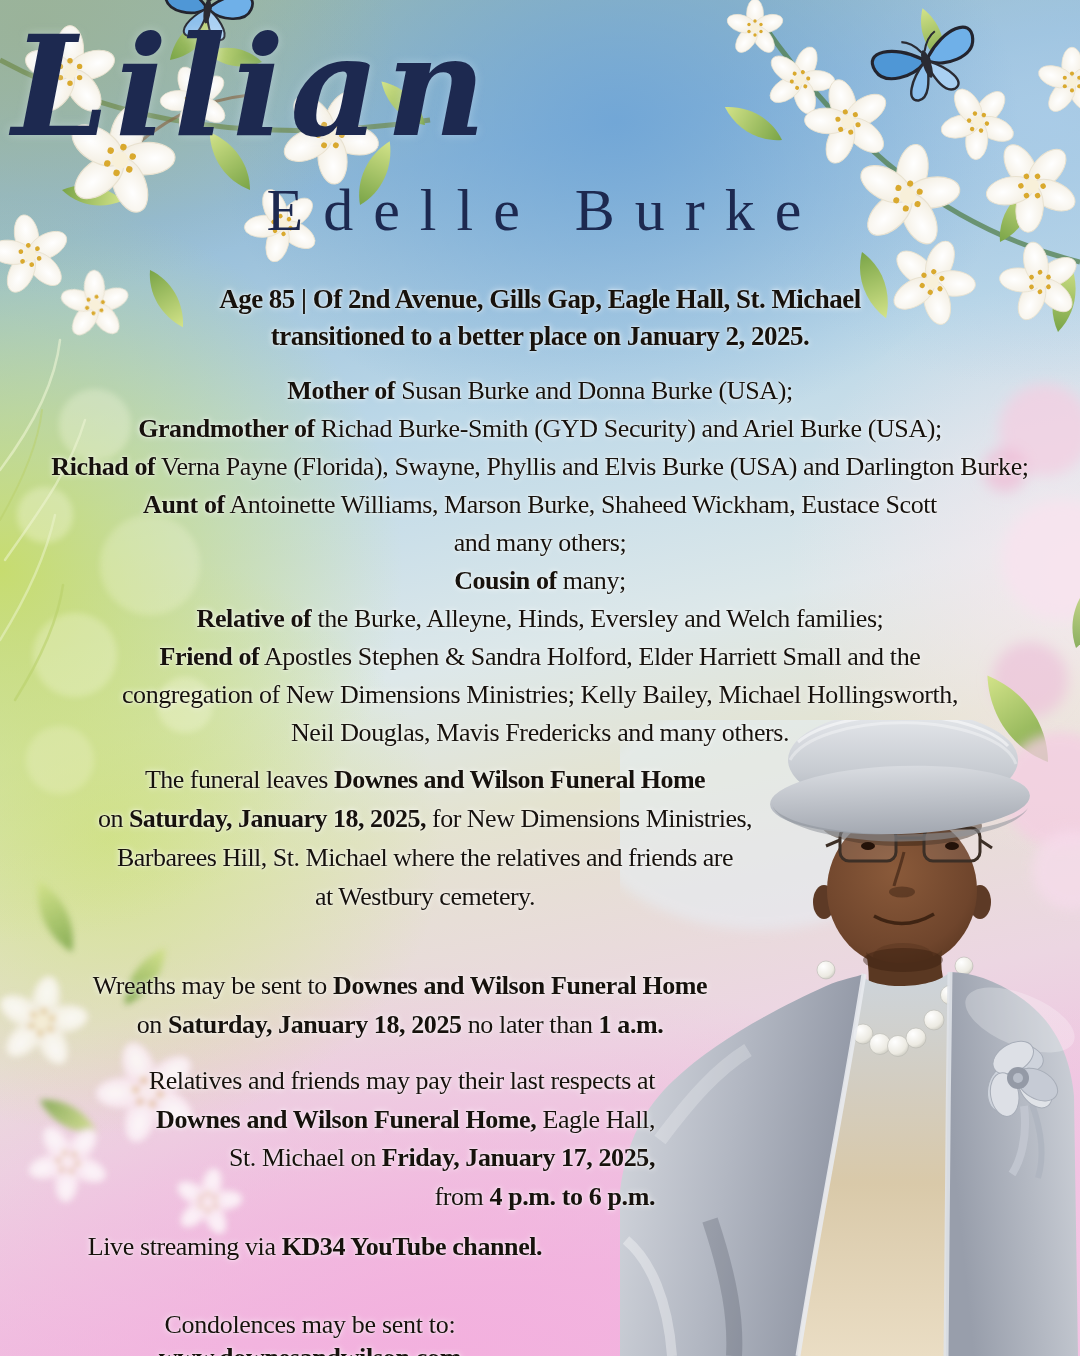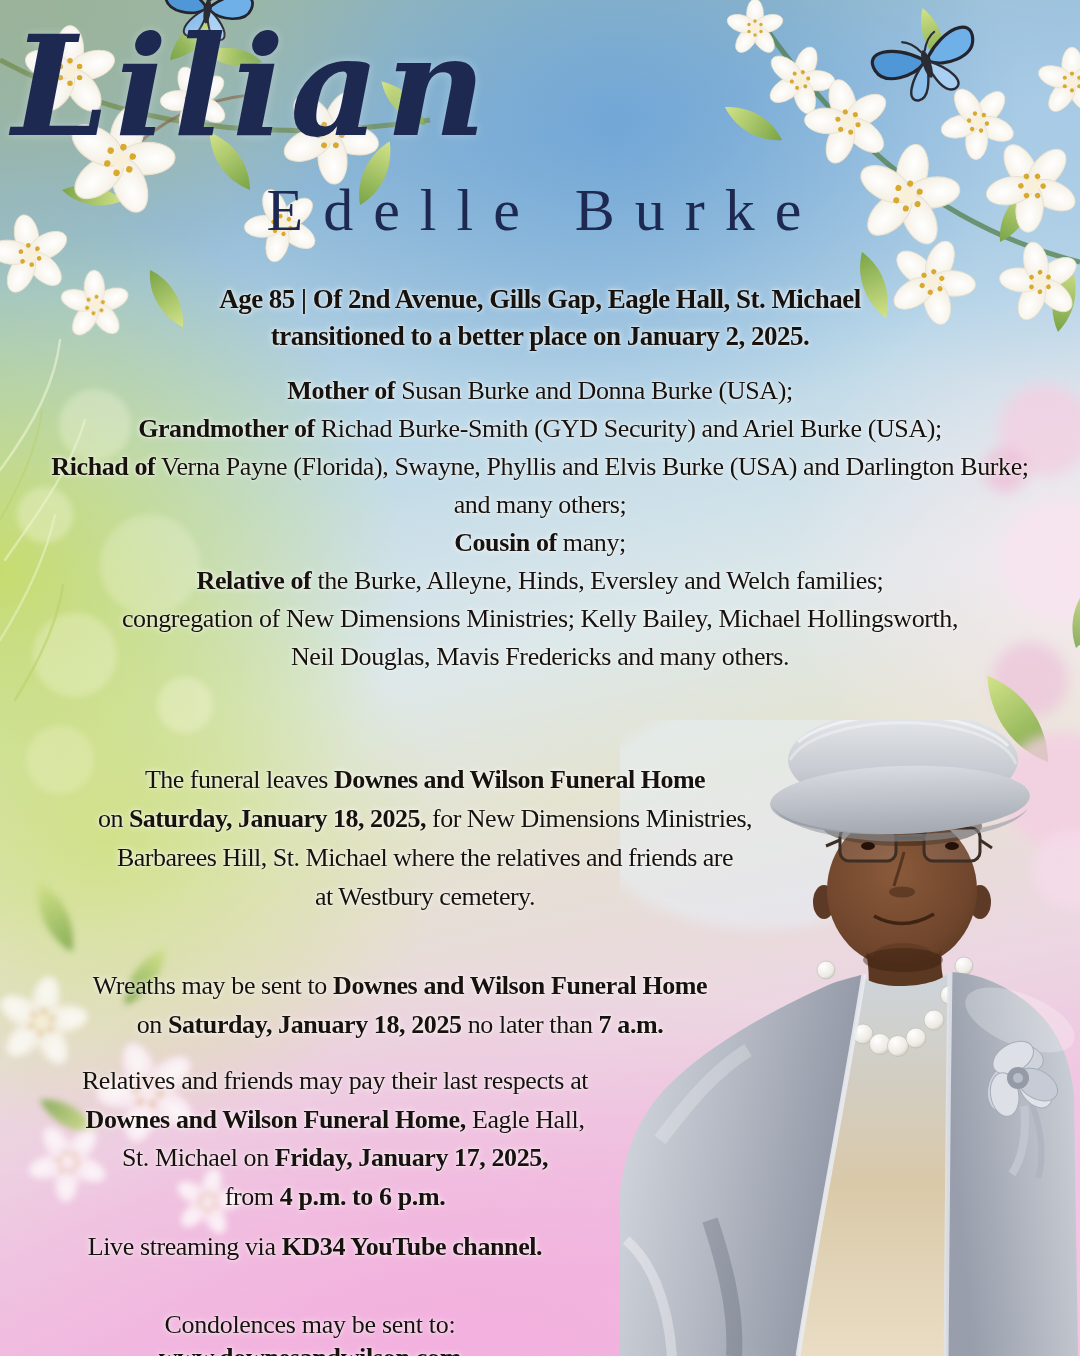--- a/index.html
+++ b/index.html
@@ -39,21 +39,21 @@
     text-shadow:0 0 6px rgba(255,255,255,.85),0 0 2px rgba(255,255,255,.8);
   }
   .para{
     position:absolute; text-align:center; font-size:26px; color:var(--body_ink,#17120d);
     text-shadow:0 0 6px rgba(255,255,255,.85),0 0 2px rgba(255,255,255,.8);
   }
   .para b{font-weight:bold;}
   .relations  {top:372px;  left:20px; width:1040px; line-height:38px;   letter-spacing:-0.4px;}
   .funeral    {top:760px;  left:55px; width:740px;  line-height:39px;   letter-spacing:-0.5px;}
   .wreaths    {top:966px;  left:40px; width:720px;  line-height:39px;   letter-spacing:-0.4px;}
-  .respects   {top:1062px; left:15px; width:640px;  line-height:38.5px; letter-spacing:-0.4px;}
+  .respects   {top:1062px; left:15px; width:640px;  line-height:38.5px; letter-spacing:-0.4px;text-align:right;}
   .streaming  {top:1228px; left:0;    width:630px;  line-height:38px;   letter-spacing:-0.4px;}
   .condolences{top:1284px; left:0;    width:620px;  line-height:33px;   letter-spacing:-0.3px;margin-top:24px;}
 </style>
 </head>
 <body>
 
 <div class="canvas">
 
   <svg class="decor" width="1080" height="1356" viewBox="0 0 1080 1356" aria-hidden="true">
     <defs>
@@ -331,35 +331,37 @@
 
   <div class="intro">
     <div>Age 85 | Of 2nd Avenue, Gills Gap, Eagle Hall, St. Michael</div>
     <div>transitioned to a better place on January 2, 2025.</div>
   </div>
 
   <div class="para relations">
       <div><b>Mother of</b><span> Susan Burke and Donna Burke (USA);</span></div>
       <div><b>Grandmother of</b><span> Richad Burke-Smith (GYD Security) and Ariel Burke (USA);</span></div>
       <div><b>Richad of</b><span> Verna Payne (Florida), Swayne, Phyllis and Elvis Burke (USA) and Darlington Burke;</span></div>
+      <div><b>Aunt of</b><span> Antoinette Williams, Marson Burke, Shaheed Wickham, Eustace Scott</span></div>
       <div><span>and many others;</span></div>
       <div><b>Cousin of</b><span> many;</span></div>
       <div><b>Relative of</b><span> the Burke, Alleyne, Hinds, Eversley and Welch families;</span></div>
+      <div><b>Friend of</b><span> Apostles Stephen &amp; Sandra Holford, Elder Harriett Small and the</span></div>
       <div><span>congregation of New Dimensions Ministries; Kelly Bailey, Michael Hollingsworth,</span></div>
       <div><span>Neil Douglas, Mavis Fredericks and many others.</span></div>
     </div>
   <div class="para funeral">
       <div><span>The funeral leaves </span><b>Downes and Wilson Funeral Home</b></div>
       <div><span>on </span><b>Saturday, January 18, 2025,</b><span> for New Dimensions Ministries,</span></div>
       <div><span>Barbarees Hill, St. Michael where the relatives and friends are</span></div>
       <div><span>at Westbury cemetery.</span></div>
     </div>
   <div class="para wreaths">
       <div><span>Wreaths may be sent to </span><b>Downes and Wilson Funeral Home</b></div>
-      <div><span>on </span><b>Saturday, January 18, 2025</b><span> no later than </span><b>7 a.m.</b></div>
+      <div><span>on </span><b>Saturday, January 18, 2025</b><span> no later than </span><b>1 a.m.</b></div>
     </div>
   <div class="para respects">
       <div><span>Relatives and friends may pay their last respects at</span></div>
       <div><b>Downes and Wilson Funeral Home,</b><span> Eagle Hall,</span></div>
       <div><span>St. Michael on </span><b>Friday, January 17, 2025,</b></div>
       <div><span>from </span><b>4 p.m. to 6 p.m.</b></div>
     </div>
   <div class="para streaming">
       <div><span>Live streaming via </span><b>KD34 YouTube channel.</b></div>
     </div>

